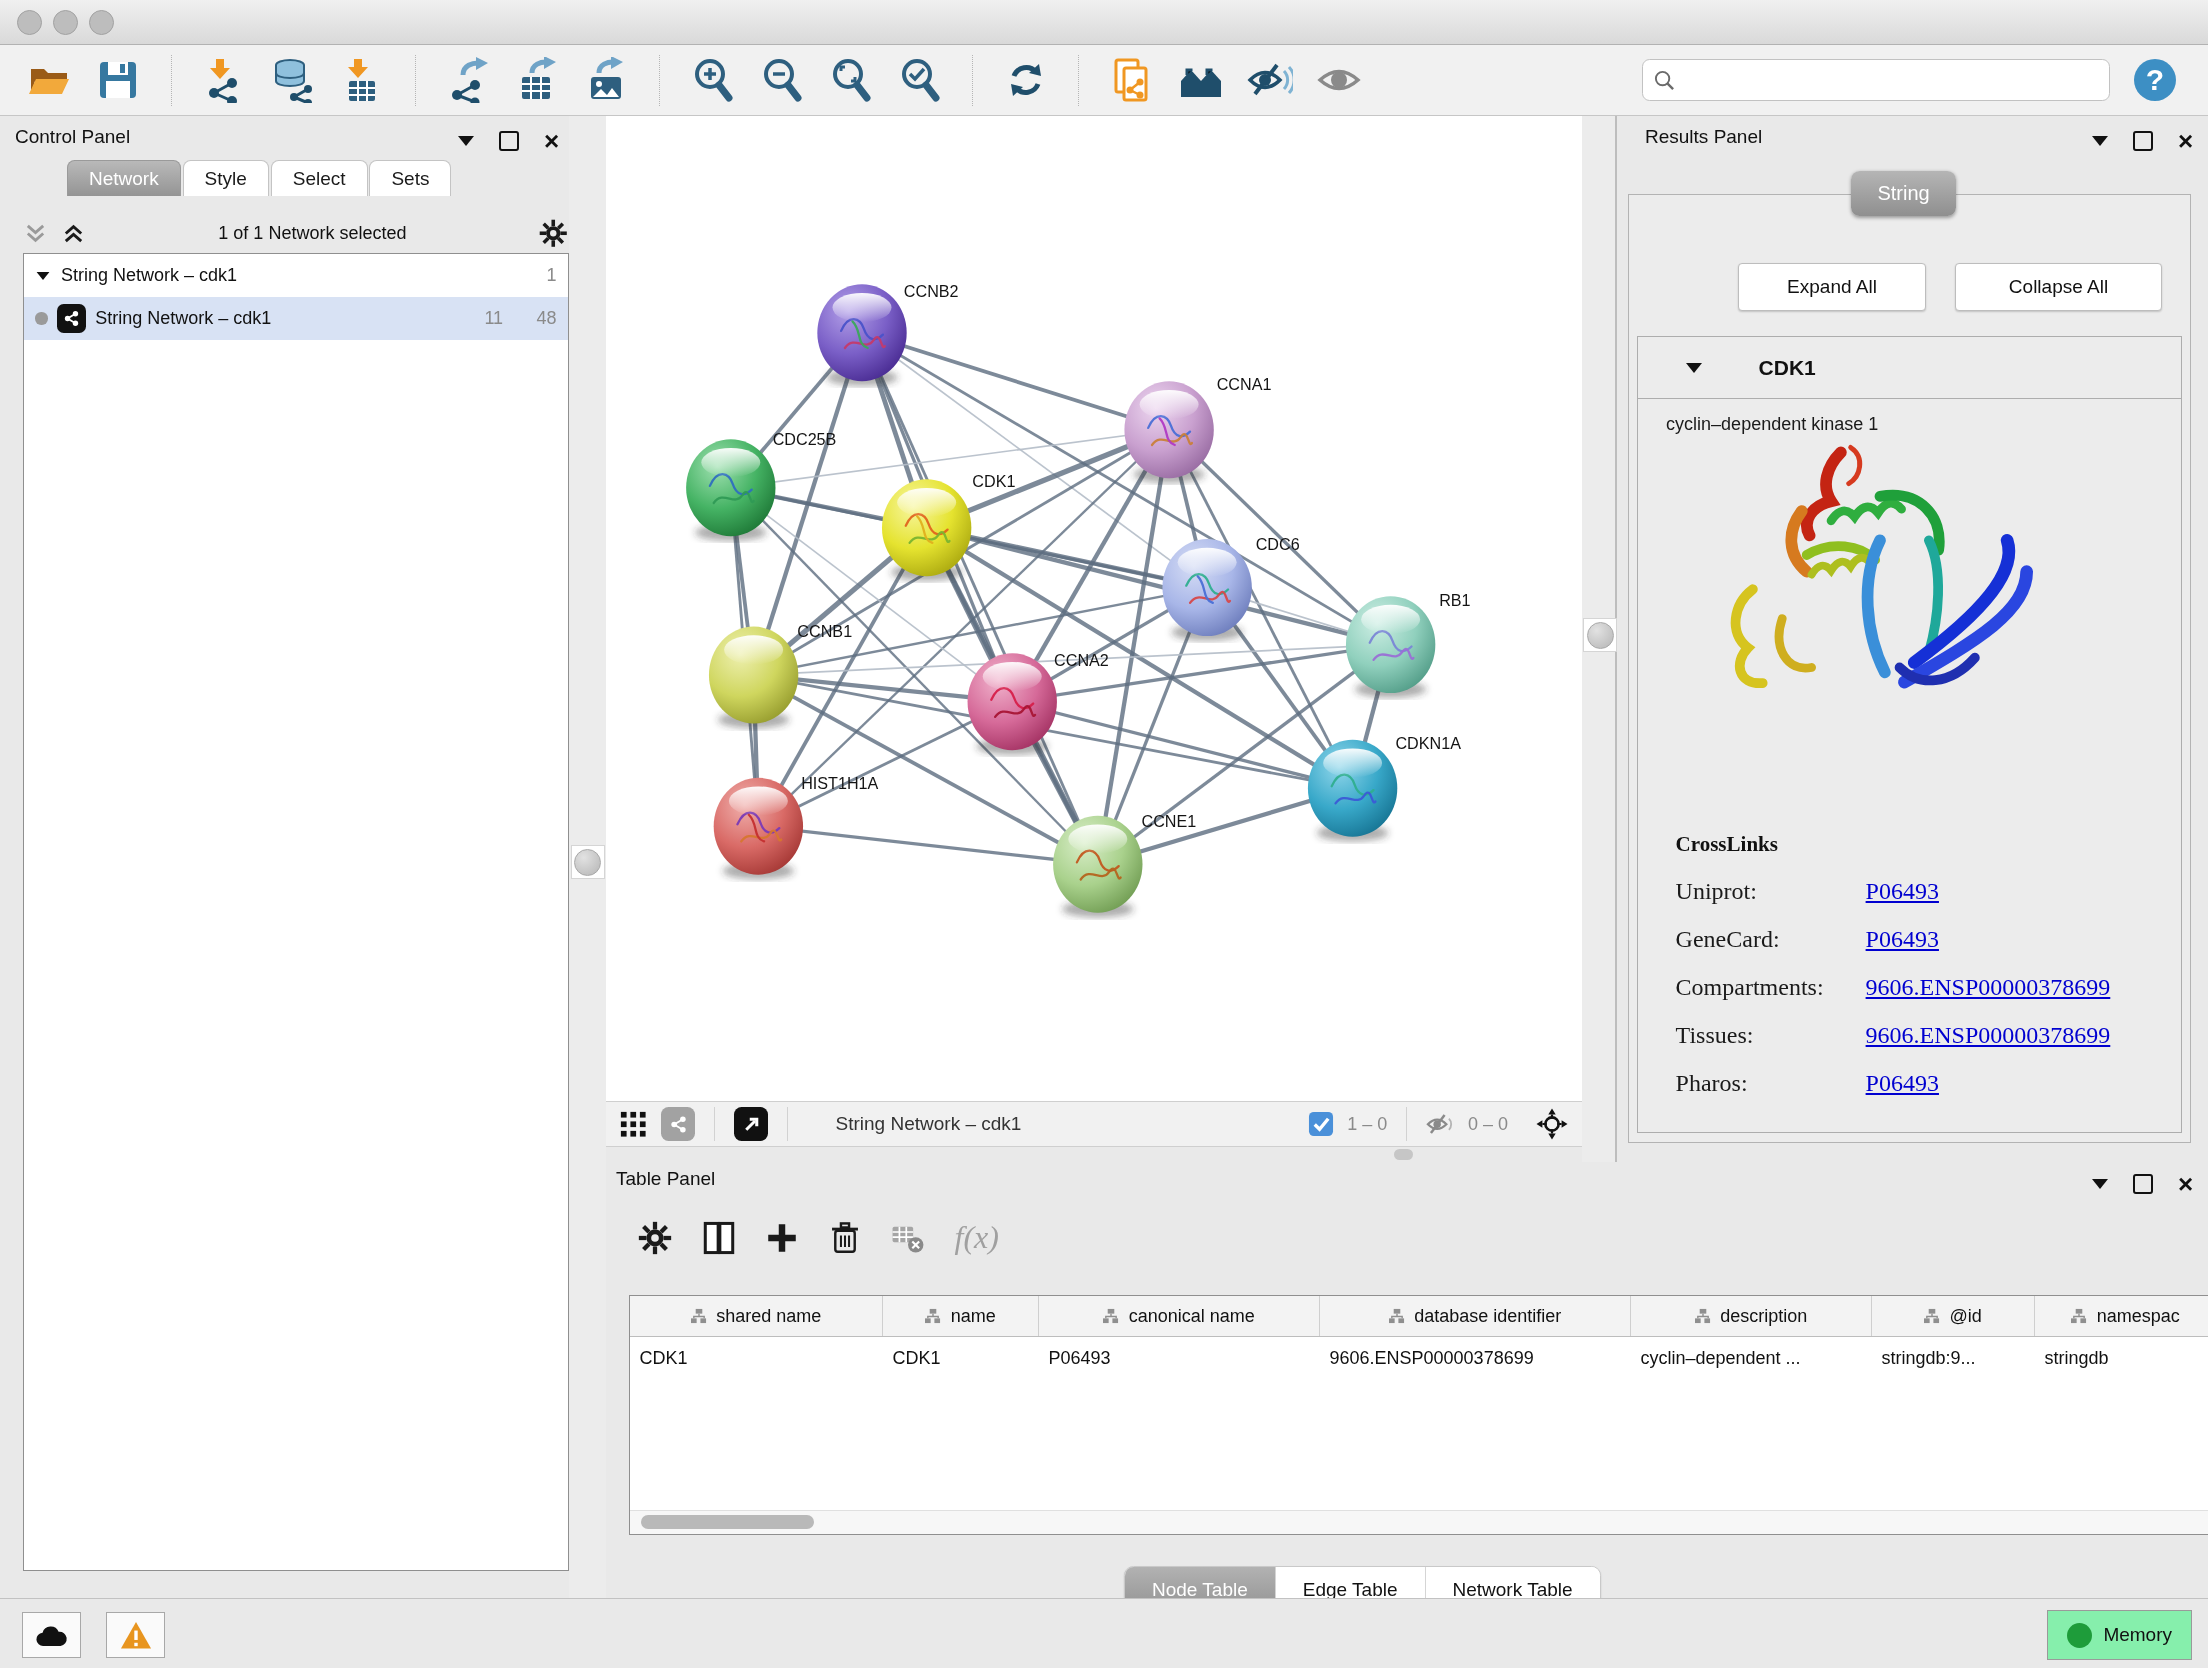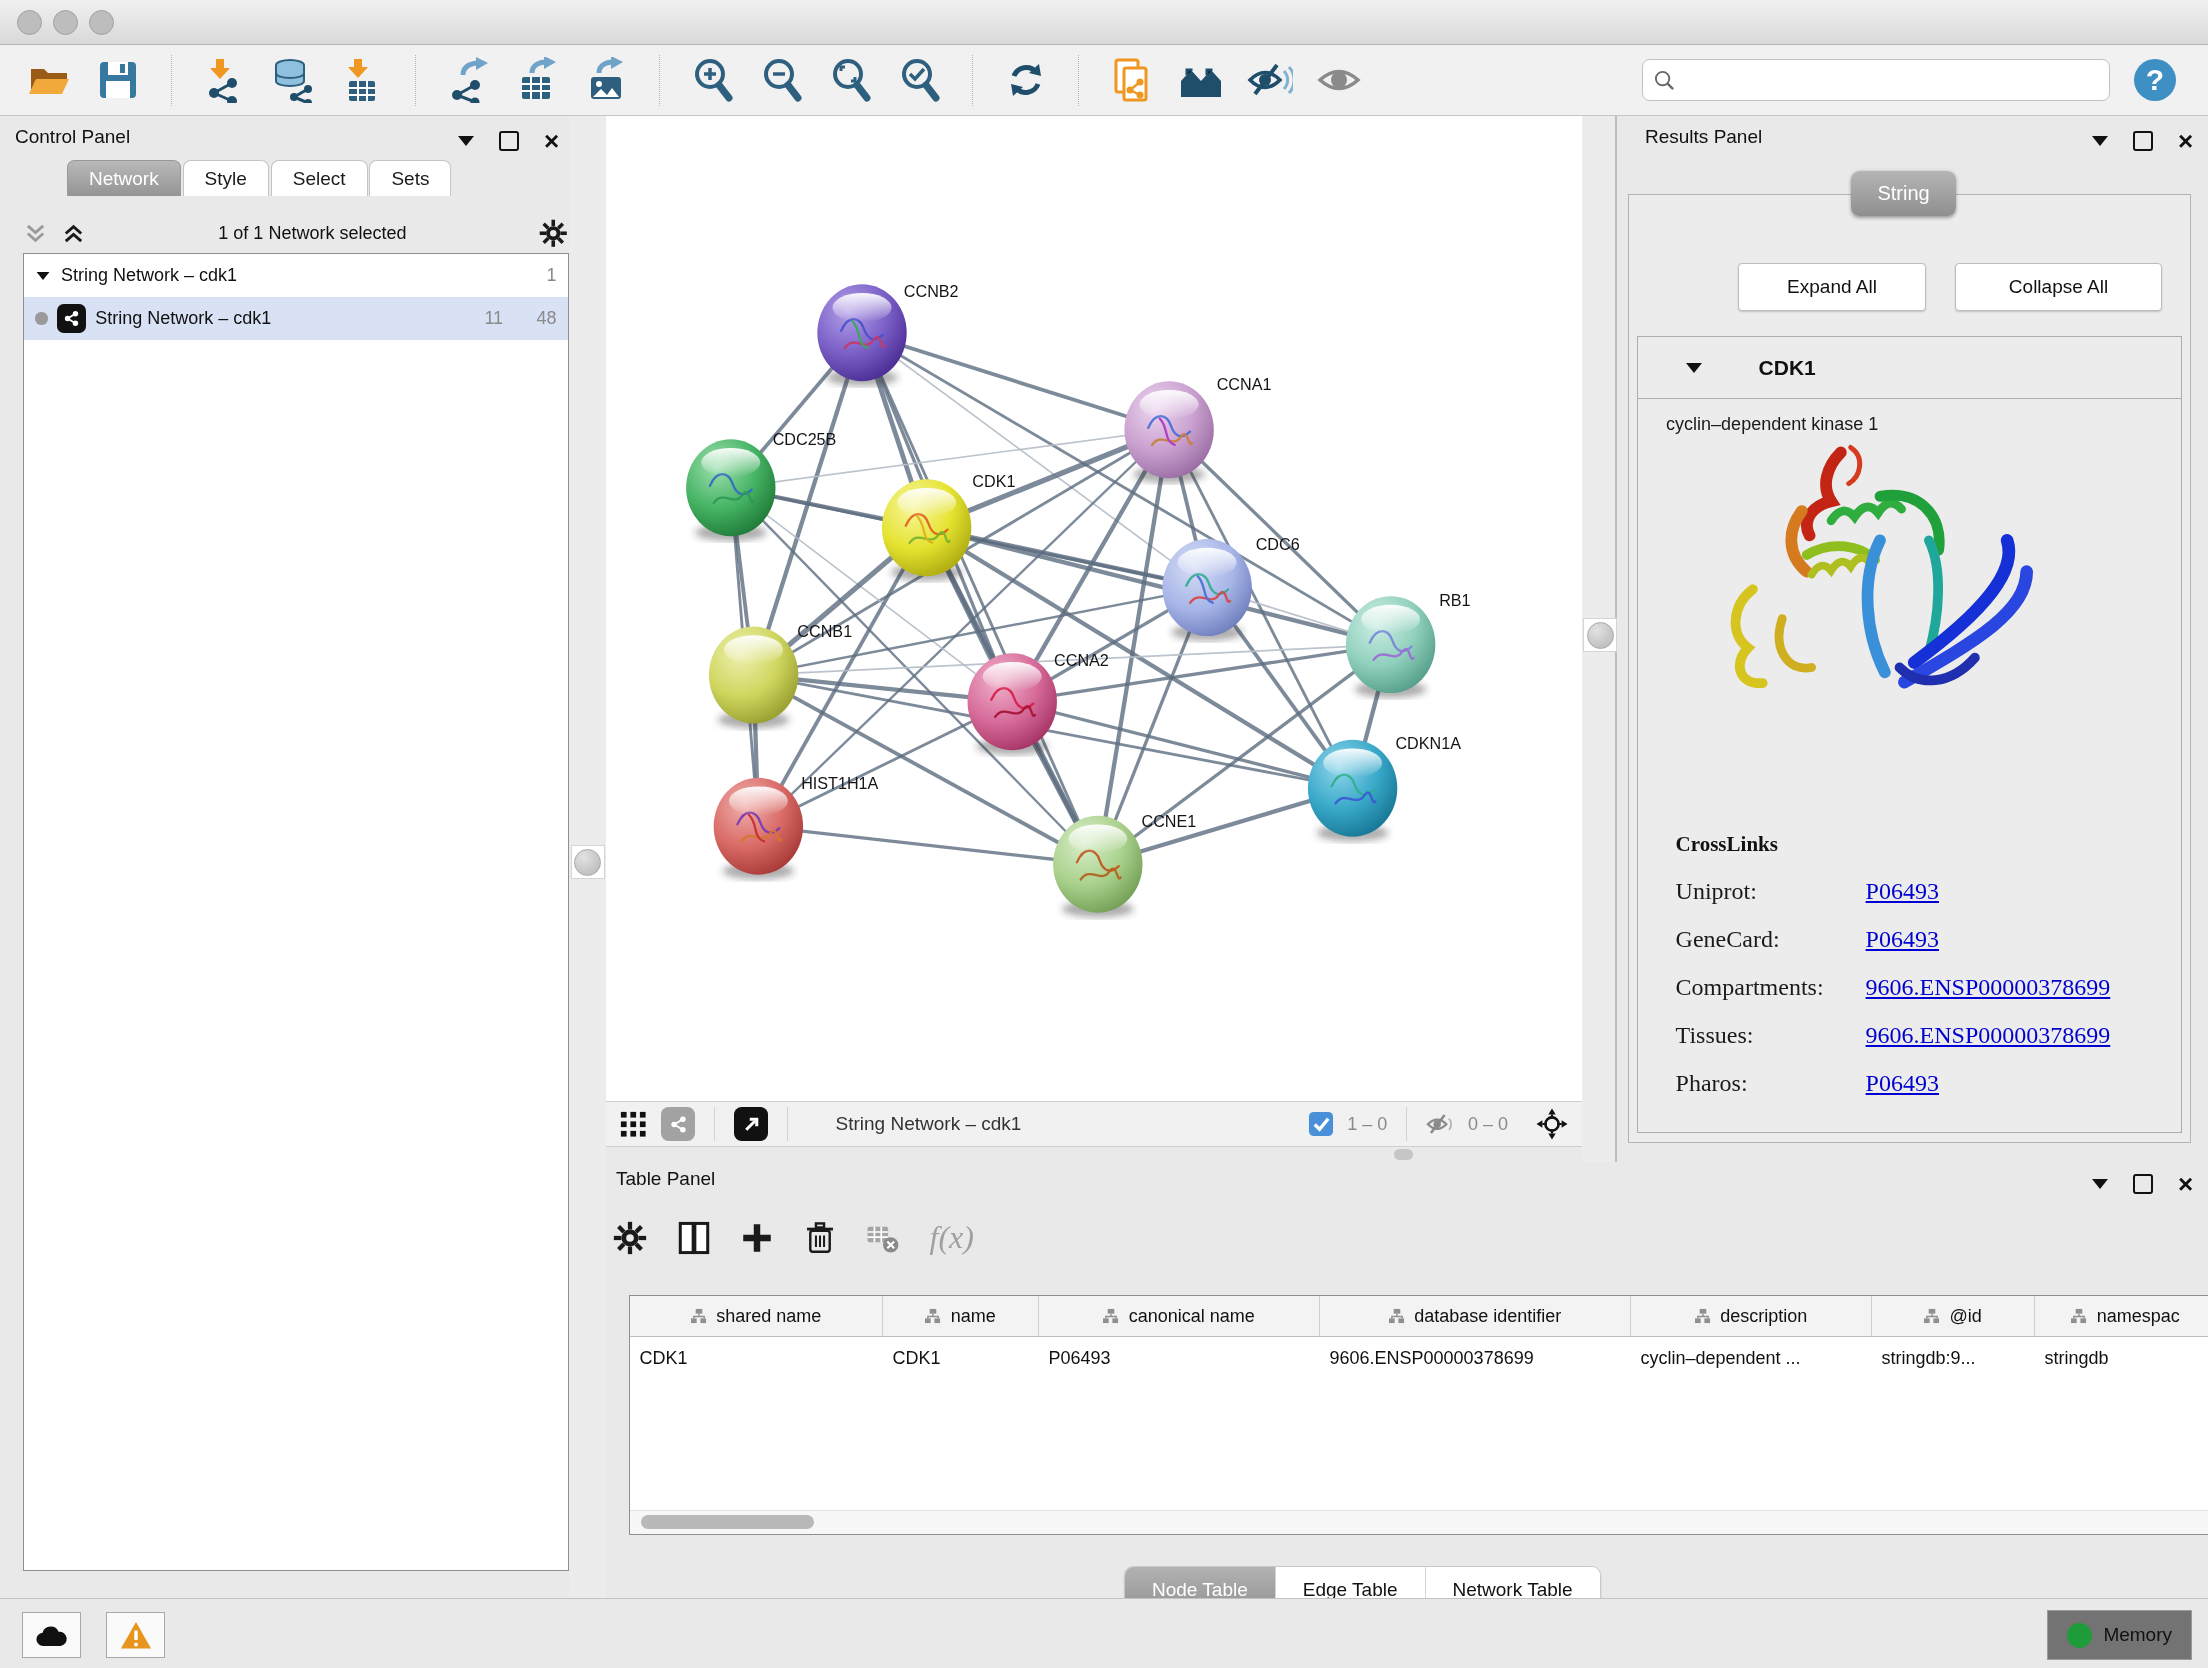--- a/index.html
+++ b/index.html
@@ -79,21 +79,21 @@
   .td{display:flex;align-items:center;padding-left:9.5px;font-size:18px;white-space:nowrap;overflow:hidden;}
   .hscroll{left:0;bottom:0;width:100%;height:23px;background:#f7f7f7;border-top:1px solid #e0e0e0;}
   .hthumb{left:11.4px;top:3.8px;width:173px;height:14.3px;border-radius:7.6px;background:#b9b9b9;}
   .btabs{display:flex;border:1px solid #c9c9c9;border-radius:9.5px;overflow:hidden;background:#fff;box-shadow:0 1px 1.9px rgba(0,0,0,.15);}
   .btab{padding:12px 27px;font-size:19px;background:#fff;color:#111;border-left:1px solid #d5d5d5;}
   .btab:first-child{border-left:none;}
   .btab.active{background:linear-gradient(#b2b2b2,#929292);color:#fff;}
   
   .statusbar{left:0;top:1598px;width:2208px;height:70px;border-top:1px solid #c2c2c2;background:#e9e9e9;}
   .sqbtn{width:57px;height:44px;background:#fafafa;border:1.9px solid #a8a8a8;display:flex;align-items:center;justify-content:center;}
-  .membtn{width:143px;height:48px;background:#737373;border:1.4px solid #9a9a9a;display:flex;align-items:center;
+  .membtn{width:143px;height:48px;background:#86efac;border:1.4px solid #9a9a9a;display:flex;align-items:center;
     justify-content:center;gap:11.4px;font-size:19px;}
   .greendot{width:25px;height:25px;border-radius:50%;background:#1e9c3a;}
 </style>
 </head>
 <body>
 
 <div id="app">
 
   <div class="abs titlebar">
     <div class="abs light" style="left:17px;"></div>
@@ -658,21 +658,21 @@
       </div>
     </div>
   </div>
 
   <div class="abs ptitle" style="left:616px;top:1168px;">Table Panel</div>
   <div class="abs pctrl" style="left:2092px;top:1174px;">
     <span class="tri-down"></span>
     <span class="winbox"></span>
     <span class="closex">×</span>
   </div>
-  <div class="abs ttool" style="left:613px;top:1219px;justify-content:space-between;">
+  <div class="abs ttool" style="left:638px;top:1219px;justify-content:space-between;">
     <svg width="34" height="34" viewBox="0 0 40 40">
         <g fill="#1a1a1a">
           <circle cx="20" cy="20" r="10"></circle>
           <rect x="17.5" y="1" width="5" height="9"></rect>
           <rect x="17.5" y="30" width="5" height="9"></rect>
           <rect x="1" y="17.5" width="9" height="5"></rect>
           <rect x="30" y="17.5" width="9" height="5"></rect>
           <rect x="17.5" y="1" width="5" height="9" transform="rotate(45 20 20)"></rect>
           <rect x="17.5" y="30" width="5" height="9" transform="rotate(45 20 20)"></rect>
           <rect x="1" y="17.5" width="9" height="5" transform="rotate(45 20 20)"></rect>

